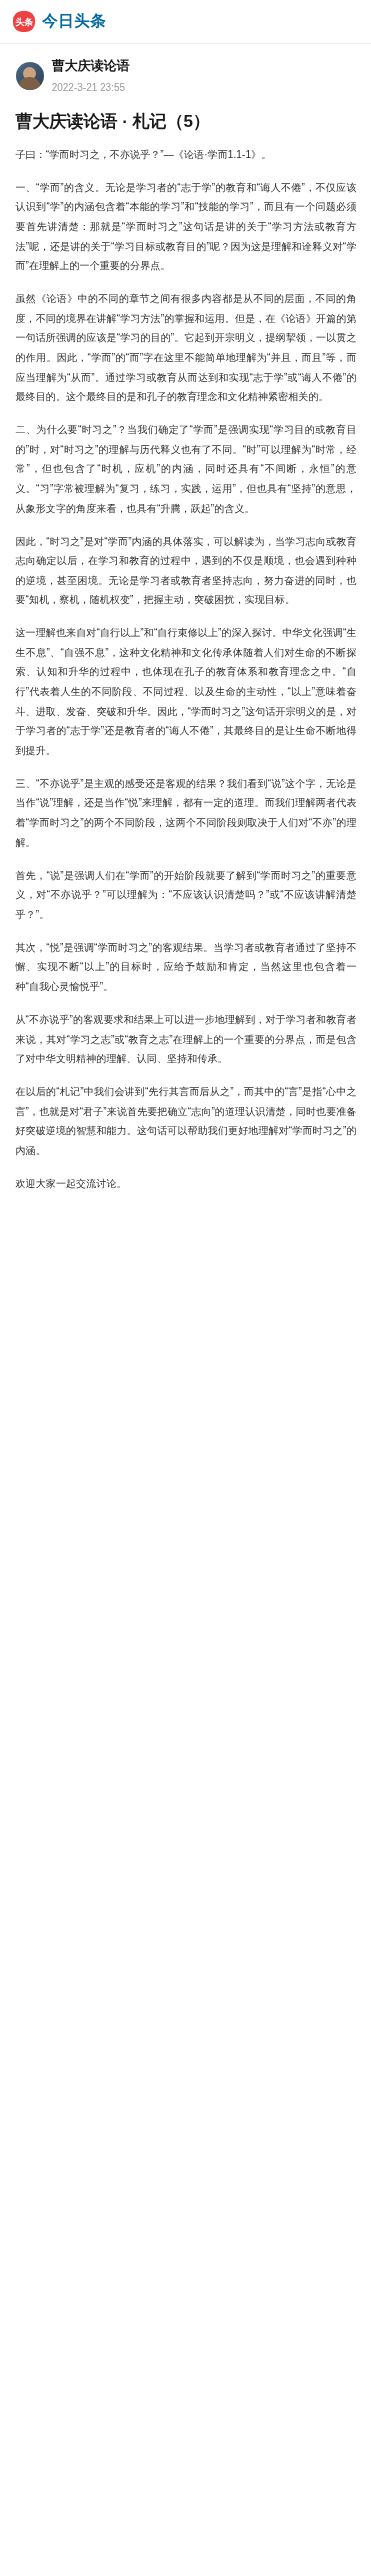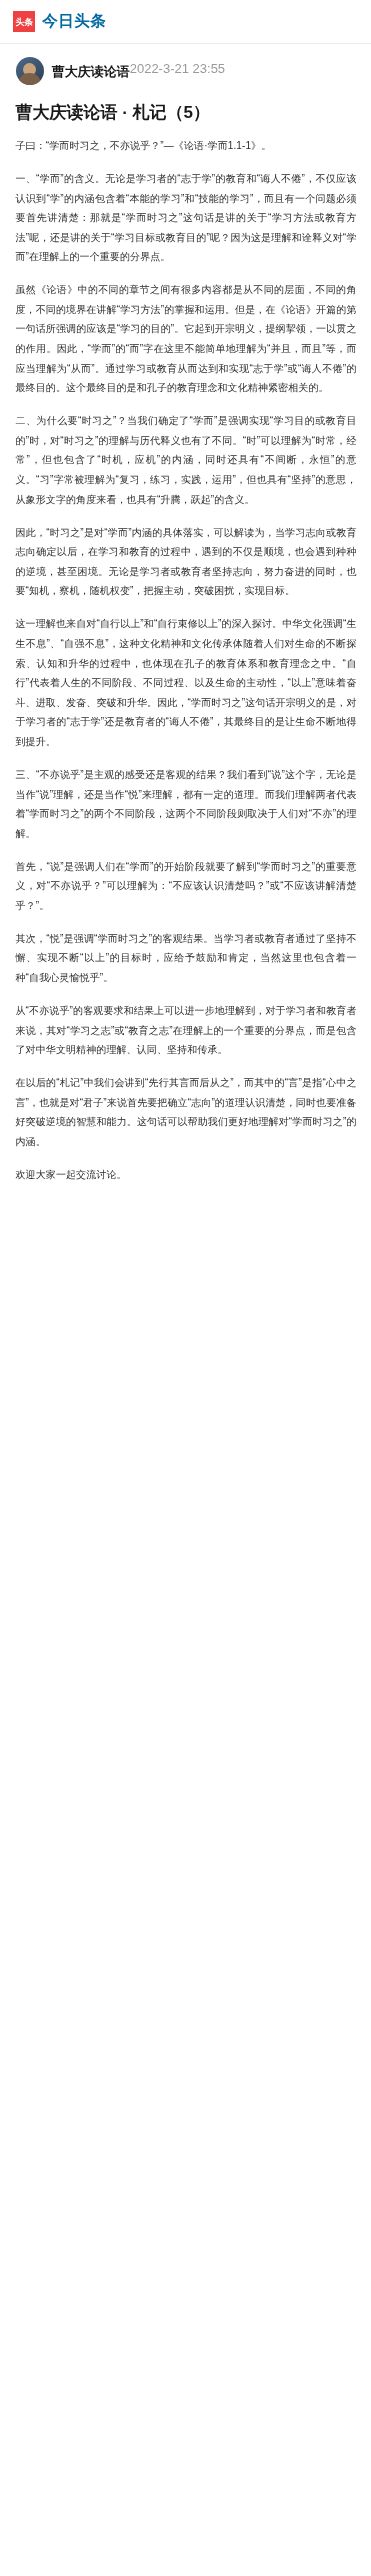--- a/index.html
+++ b/index.html
@@ -23,21 +23,21 @@
     display: flex;
     align-items: center;
     padding: 0 13.4px;
     border-bottom: 0.5px solid #ececec;
   }
   .logo-badge {
     width: 21.6px;
     height: 21.6px;
     background: #f04142;
     color: #ffffff;
-    border-radius: 0;
+    border-radius: 9px;
     font-size: 8.8px;
     line-height: 10.3px;
     text-align: center;
     padding-top: 1px;
     letter-spacing: 0px;
     font-weight: bold;
     display: flex;
     align-items: center;
     justify-content: center;
     flex-direction: column;
@@ -82,34 +82,34 @@
     height: 12.4px;
     background: #7c5f47;
     border-radius: 11.3px 11.3px 0 0;
     left: 2.6px;
     bottom: 0;
     z-index: 2;
   }
   .author-meta {
     margin-left: 8.2px;
     display: flex;
-    flex-direction: row;
+    flex-direction: column;
     justify-content: center;
   }
   .author-name {
     font-size: 13px;
     font-weight: bold;
     color: #1a1a1a;
     line-height: 17.5px;
   }
   .post-time {
-    font-size: 13px;
+    font-size: 10px;
     color: #9a9a9a;
     line-height: 12.4px;
-    margin-top: 0;
+    margin-top: 7px;
   }
   
   .article {
     padding: 7.2px 15.5px 31px 15.5px;
   }
   .article-title {
     font-size: 17px;
     font-weight: bold;
     color: #1a1a1a;
     line-height: 19.6px;

